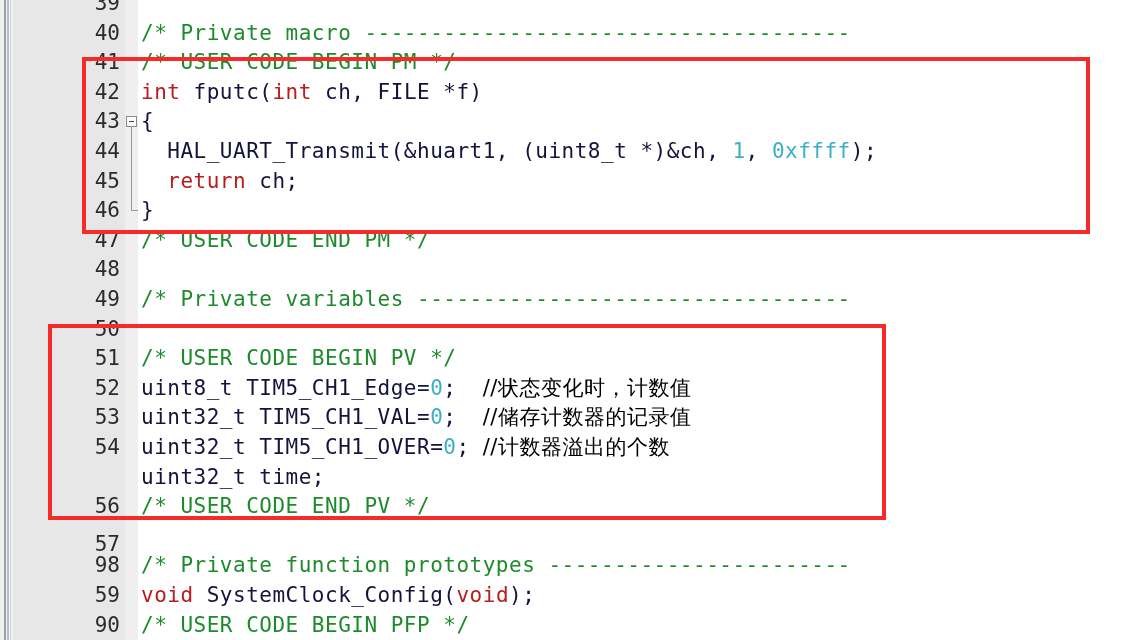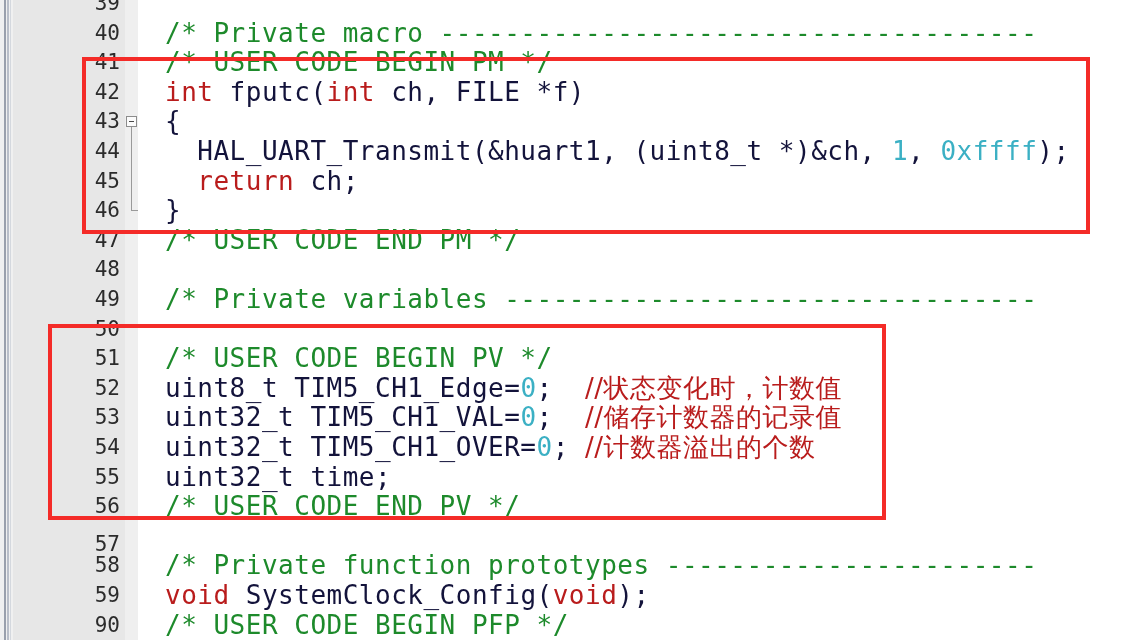--- a/index.html
+++ b/index.html
@@ -88,30 +88,29 @@
     left: 13px;
     width: 106px;
     text-align: right;
     font-size: 21px;
     color: #2b2b2b;
     font-family: "DejaVu Sans Mono", "Liberation Mono", monospace;
   }
   .code {
     position: absolute;
     left: 140px;
-    font-size: 26px;
+    font-size: 21px;
     letter-spacing: 0.5px;
     color: #13133b;
     font-family: "DejaVu Sans Mono", "Liberation Mono", monospace;
-    margin-left: 24px;
   }
   .code .cmt  { color: #1d8a2b; }
   .code .kw   { color: #b91c1c; }
   .code .num  { color: #3bb0c4; }
-  .code .cjk  { font-family: "DejaVu Sans", "Liberation Sans", sans-serif; color: #b91c1c; }
+  .code .cjk  { font-family: "DejaVu Sans", "Liberation Sans", sans-serif; color: #000000; }
 
   
   .fold-box {
     position: absolute;
     left: 126px;
     width: 11px; height: 11px;
     border: 1px solid #8c8c8c;
     background: #fbfbfb;
     box-sizing: border-box;
     z-index: 5;
@@ -171,24 +170,24 @@
       <div class="row" style="top: 165.6px; padding-left: 28px;"><span class="lineno">45</span><span class="code"><span>  </span><span class="kw">return</span><span> ch;</span></span></div>
       <div class="row" style="top: 195.2px; padding-left: 44px;"><span class="lineno">46</span><span class="code"><span>}</span></span></div>
       <div class="row" style="top: 224.8px;"><span class="lineno">47</span><span class="code"><span class="cmt">/* USER CODE END PM */</span></span></div>
       <div class="row" style="top: 254.4px;"><span class="lineno">48</span><span class="code"></span></div>
       <div class="row" style="top: 284px;"><span class="lineno">49</span><span class="code"><span class="cmt">/* Private variables ---------------------------------</span></span></div>
       <div class="row" style="top: 313.6px; text-decoration: underline;"><span class="lineno">50</span><span class="code"></span></div>
       <div class="row" style="top: 343.2px;"><span class="lineno">51</span><span class="code"><span class="cmt">/* USER CODE BEGIN PV */</span></span></div>
       <div class="row" style="top: 372.8px;"><span class="lineno">52</span><span class="code"><span>uint8_t TIM5_CH1_Edge=</span><span class="num">0</span><span>;  </span><span class="cjk">//状态变化时，计数值</span></span></div>
       <div class="row" style="top: 402.4px; padding-left: 42px;"><span class="lineno">53</span><span class="code"><span>uint32_t TIM5_CH1_VAL=</span><span class="num">0</span><span>;  </span><span class="cjk">//储存计数器的记录值</span></span></div>
       <div class="row" style="top: 432px; text-decoration: underline;"><span class="lineno">54</span><span class="code"><span>uint32_t TIM5_CH1_OVER=</span><span class="num">0</span><span>; </span><span class="cjk">//计数器溢出的个数</span></span></div>
-      <div class="row" style="top: 461.6px;"><span class="lineno">55</span><span class="code"><span>uint32_t time;</span></span></div>
+      <div class="row" style="top: 461.6px;"><span class="code"><span>uint32_t time;</span></span></div>
       <div class="row" style="top: 491.2px;"><span class="lineno">56</span><span class="code"><span class="cmt">/* USER CODE END PV */</span></span></div>
       <div class="row" style="top: 520.8px; margin-top: 8px;"><span class="lineno">57</span><span class="code"></span></div>
-      <div class="row" style="top: 550.4px;"><span class="lineno">58</span><span class="code"><span class="cmt">/* Private function prototypes -----------------------</span></span></div>
+      <div class="row" style="top: 550.4px;"><span class="lineno">98</span><span class="code"><span class="cmt">/* Private function prototypes -----------------------</span></span></div>
       <div class="row" style="top: 580px;"><span class="lineno">59</span><span class="code"><span class="kw">void</span><span> SystemClock_Config(</span><span class="kw">void</span><span>);</span></span></div>
       <div class="row" style="top: 609.6px;"><span class="lineno">90</span><span class="code"><span class="cmt">/* USER CODE BEGIN PFP */</span></span></div>
       <div class="row" style="top: 639.2px;"><span class="lineno">61</span><span class="code"></span></div>
     </div>
 
   <div id="fold-layer">
       <div class="fold-box" style="top: 116.4px;"></div>
       <div class="fold-stem" style="top: 127.4px; height: 82.8px;"></div>
       <div class="fold-foot" style="top: 210.2px;"></div>
     </div>

